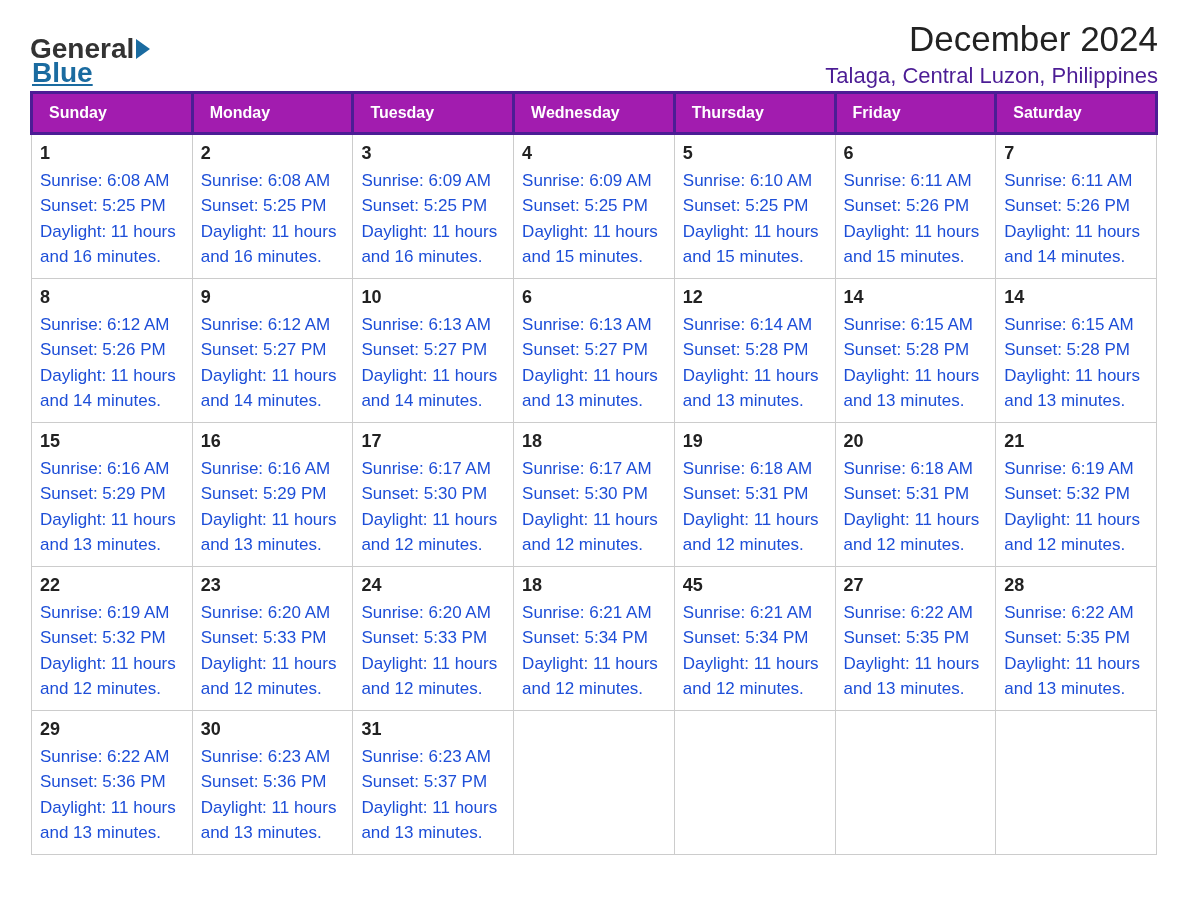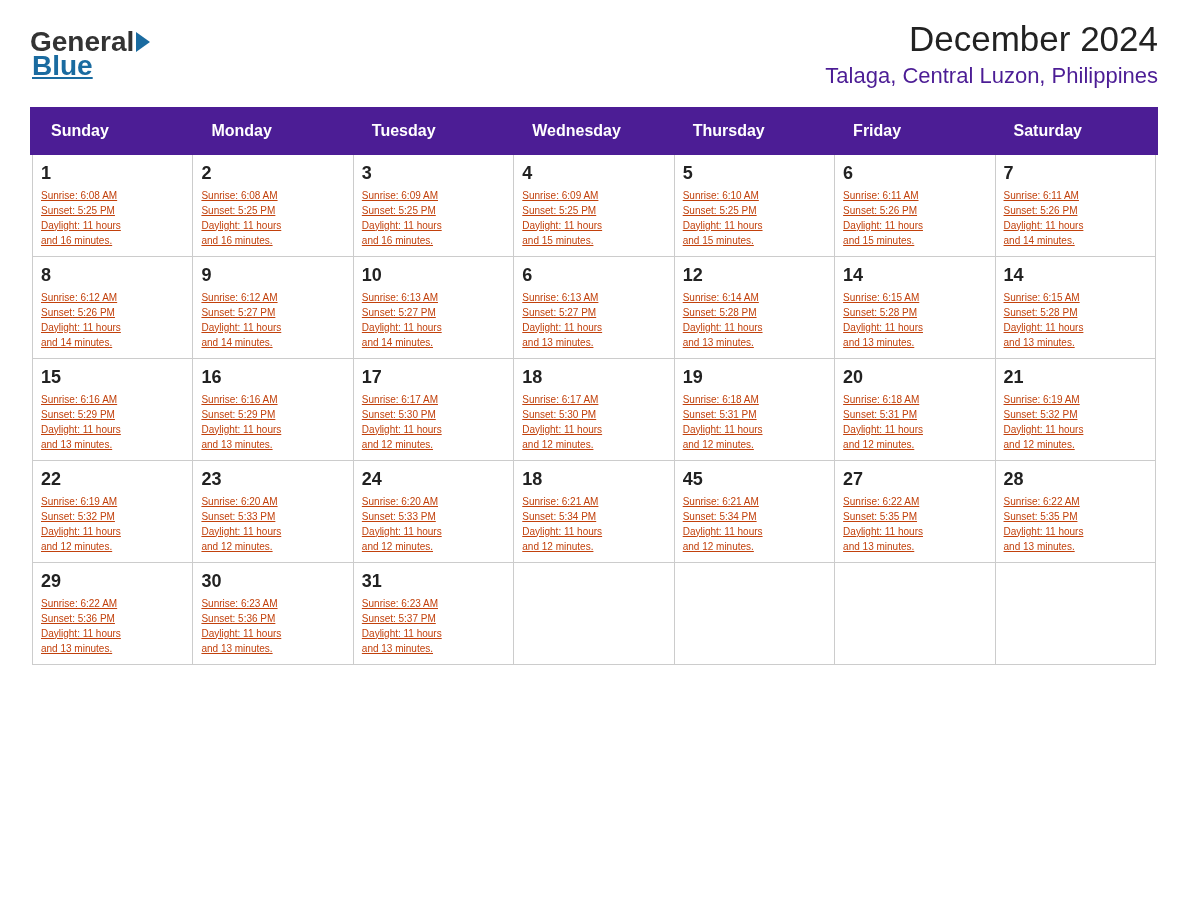--- a/index.html
+++ b/index.html
@@ -6,22 +6,22 @@
     body {
       font-family: Arial, sans-serif;
       background: #fff;
       padding: 20px 30px;
       width: 1188px;
       min-height: 918px;
     }
     .header {
       display: flex;
       justify-content: space-between;
-      align-items: center;
-      margin-bottom: 18px;
+      align-items: flex-end;
+      margin-bottom: 2px;
     }
     .logo {
       display: flex;
       flex-direction: column;
       align-items: flex-start;
     }
     .logo-text {
       display: flex;
       align-items: center;
       font-size: 28px;
@@ -57,46 +57,45 @@
       font-size: 22px;
       color: #4c1d95;
       margin-top: 4px;
     }
     .calendar {
       width: 100%;
       border-collapse: collapse;
       border: 1px solid #aaa;
     }
     .calendar thead th {
-      background-color: #4c1d95;
+      background-color: #a21caf;
       color: #fff;
       padding: 10px 16px;
       font-size: 16px;
       font-weight: bold;
       text-align: left;
-      border: 5px solid #4c1d95;
+      border: 3px solid #4c1d95;
     }
     .calendar tbody td {
       vertical-align: top;
       padding: 8px;
       border: 1px solid #ccc;
       width: 14.28%;
       min-height: 100px;
     }
     .day-number {
       font-size: 18px;
       font-weight: bold;
       color: #222;
       margin-bottom: 4px;
     }
     .day-info {
-      font-size: 10px;
-      color: #c2410c;
+      font-size: 17px;
+      color: #1d4ed8;
       line-height: 1.5;
-      text-decoration: underline;
     }
     .empty-cell {
       background: #fff;
     }
     .week-row td {
       border-top: 2px solid #2a7ab8;
     }
   </style>
 </head>
 <body>

